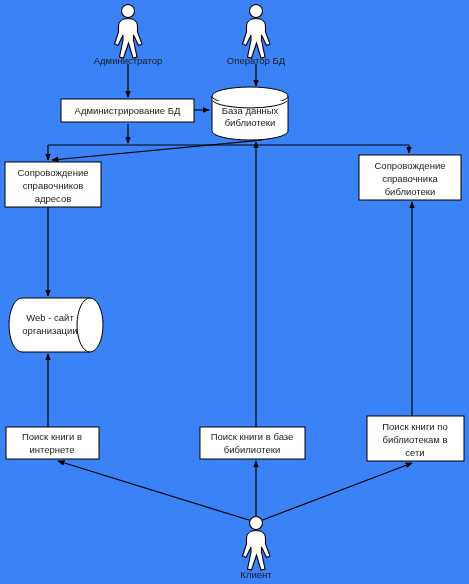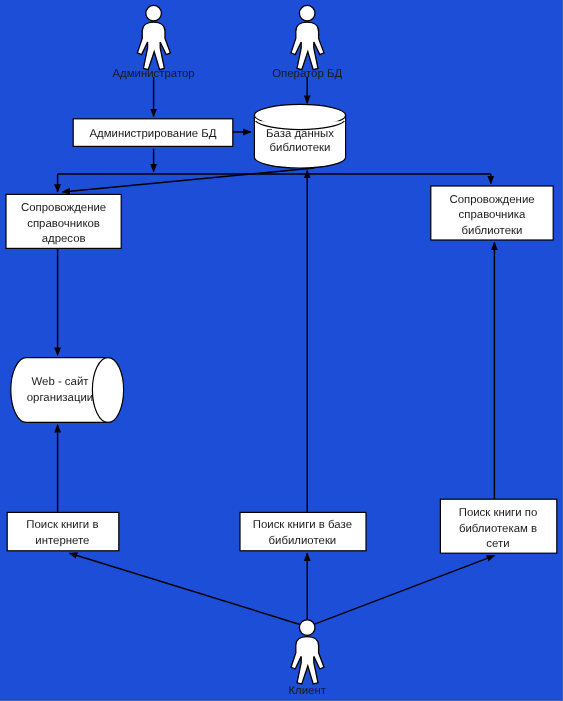--- a/index.html
+++ b/index.html
@@ -7,21 +7,21 @@
     padding: 0;
     background: #7f7f7f;
   }
   body {
     font-family: "Liberation Sans", sans-serif;
   }
   #diagram-root {
     position: relative;
     width: 469px;
     height: 584px;
-    background: #1d4ed8;
+    background: #3b82f6;
     overflow: hidden;
   }
   #diagram-svg {
     position: absolute;
     left: 0;
     top: 0;
     width: 469px;
     height: 584px;
   }
   .node-label {

